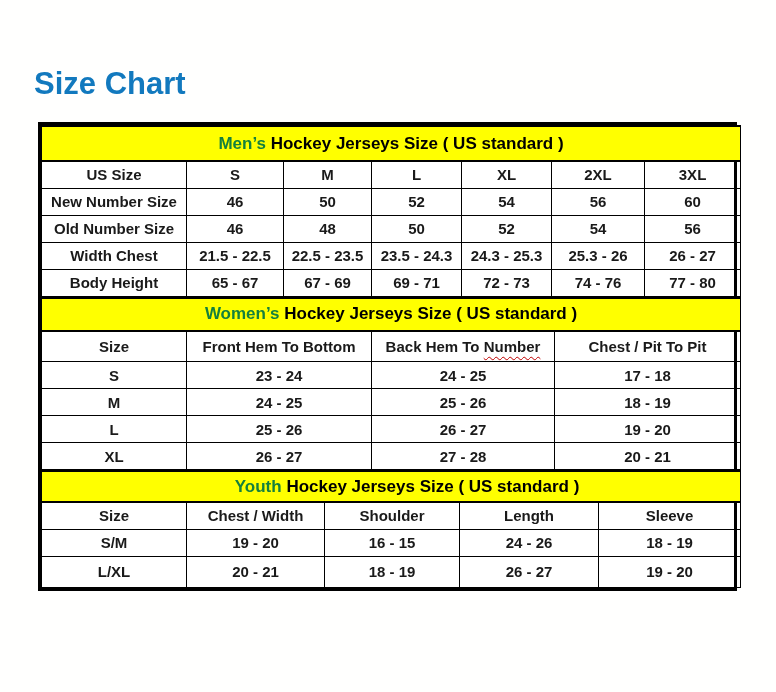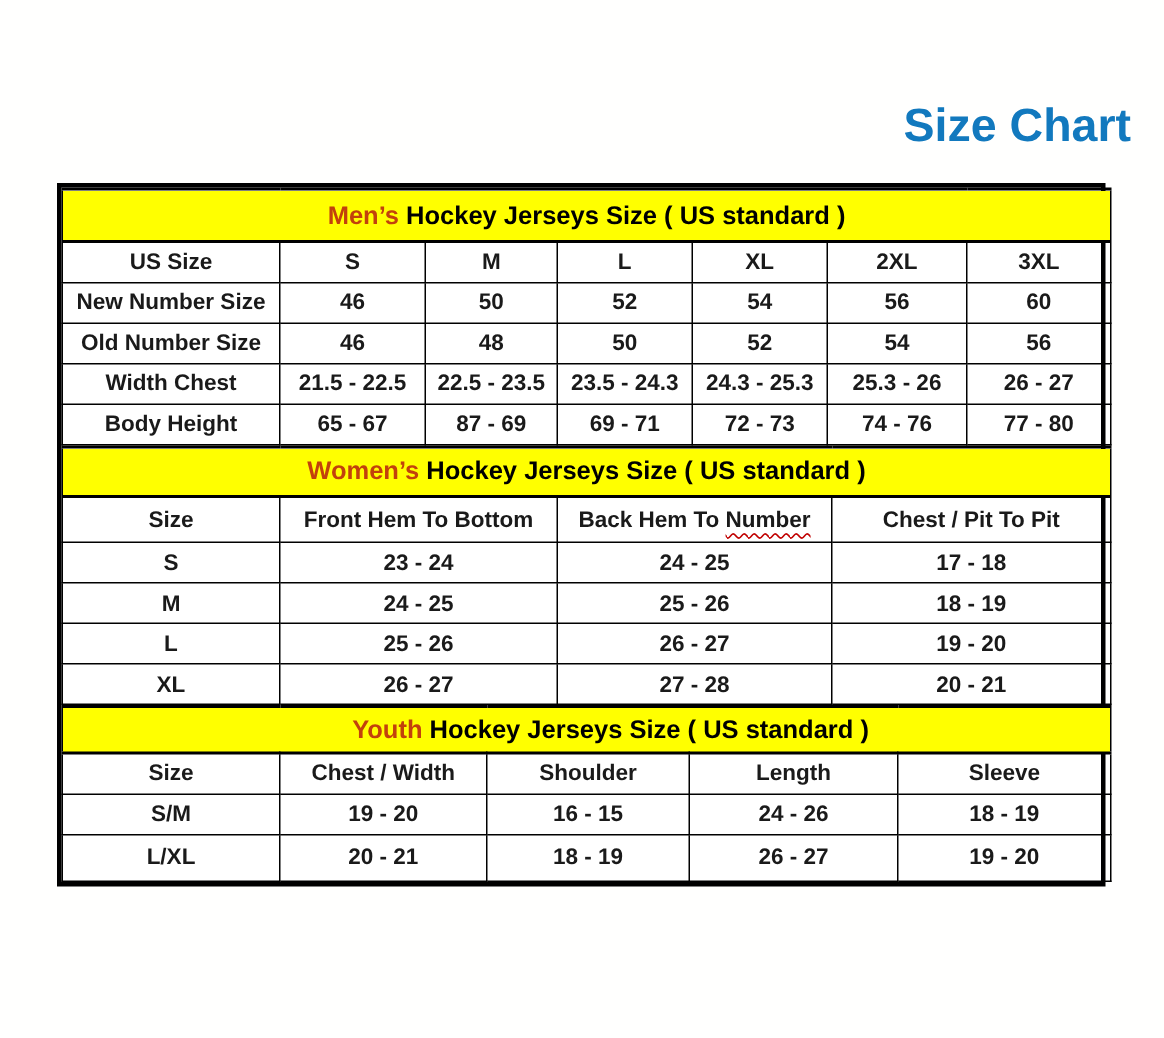--- a/index.html
+++ b/index.html
@@ -1,39 +1,39 @@
 <!DOCTYPE html>
 <html><head>
 <meta charset="utf-8">
 <style>
   html,body{margin:0;padding:0;background:#ffffff;}
   .sheet{
     position:relative;width:776px;height:692px;background:#fffffe;
     font-family:"Liberation Sans",sans-serif;overflow:hidden;
   }
   .chart-title{
-    position:absolute;top:66px;left:55px;width:699px;text-align:right;
+    position:absolute;top:66px;left:34px;width:699px;text-align:left;
     font-size:31px;line-height:36px;font-weight:700;color:#1279BE;
   }
   .tables{
     position:absolute;left:38px;top:122px;width:699px;
     border:3px solid #000;box-sizing:border-box;background:#fff;
   }
   table{width:100%;border-collapse:collapse;table-layout:fixed;}
   td,th{
     border:1.5px solid #000;text-align:center;vertical-align:middle;
     font-size:15px;color:#1a1a1a;padding:0 2px;overflow:hidden;white-space:nowrap;
   }
   th{font-weight:700;}
   td{font-weight:700;}
   tr.band td{
     background:#FFFF00;font-size:17px;font-weight:700;color:#000;
     border-top-width:2.5px;border-bottom-width:2.5px;
   }
-  .brand{color:#c2410c;}
+  .brand{color:#15803d;}
   .wavy{
     text-decoration:underline;text-decoration-style:wavy;
     text-decoration-color:#C00000;text-decoration-thickness:1px;
     text-underline-offset:4px;
   }
   
   .t-mens tr.band td{height:33px;}
   .t-mens tr{height:27px;}
   .t-womens tr.band td{height:31px;}
   .t-womens tr.hdr{height:31px;}
@@ -97,21 +97,21 @@
         <td>21.5 - 22.5</td>
         <td>22.5 - 23.5</td>
         <td>23.5 - 24.3</td>
         <td>24.3 - 25.3</td>
         <td>25.3 - 26</td>
         <td>26 - 27</td>
       </tr>
       <tr>
         <td>Body Height</td>
         <td>65 - 67</td>
-        <td>87 - 69</td>
+        <td>67 - 69</td>
         <td>69 - 71</td>
         <td>72 - 73</td>
         <td>74 - 76</td>
         <td>77 - 80</td>
       </tr>
     </tbody>
       </table>
 
     <table class="t-womens">
       <colgroup>

